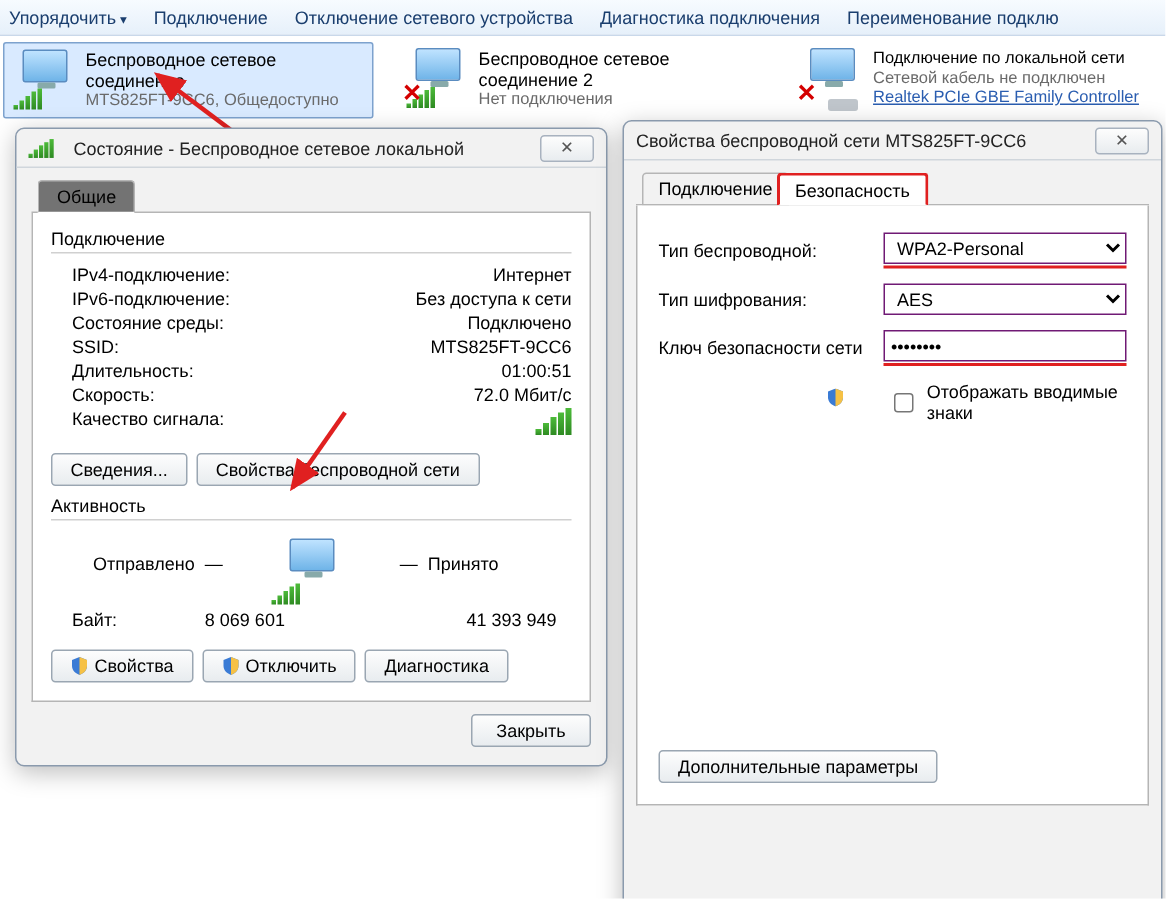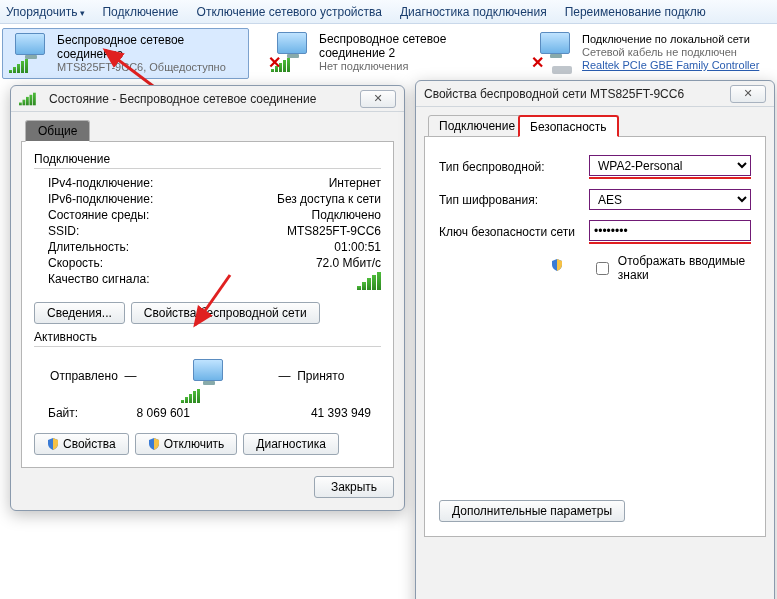--- a/index.html
+++ b/index.html
@@ -101,21 +101,21 @@
   .kv { display:flex; font-size:12px; padding:1px 0 1px 14px; }
   .kv .k { flex:1; }
   .kv .v { text-align:right; min-width:140px; }
   .btn {
     display:inline-flex; align-items:center; justify-content:center;
     height:22px; padding:0 12px; font-size:12px;
     background:linear-gradient(#fdfdfd,#e8ecef);
     border:1px solid #9aa6b2; border-radius:3px; gap:4px;
   }
   .btnrow { display:flex; gap:6px; }
-  .actrow { display:flex; justify-content:center; gap:42px; font-size:12px; }
+  .actrow { display:flex; justify-content:center; gap:30px; font-size:12px; }
   .actrow .mid { width:58px; height:50px; position:relative; }
   .shield { width:12px; height:12px; display:inline-block; }
   .shield svg{width:12px;height:12px;}
 
   #dlg-status .footer { padding:8px 0 2px 0; text-align:right; }
 
   
   #dlg-props { top: 80px; left: 415px; width: 360px; height: 564px; }
   #dlg-props .dlg-body { padding: 6px 8px 8px 8px; height: calc(100% - 26px); position:relative;}
   .tabstrip2 { position:relative; height:24px; border-bottom:1px solid #b5b5b5; }
@@ -224,21 +224,21 @@
 
 <div class="dialog" id="dlg-status">
   <div class="dlg-titlebar">
     <span class="sigbars" style="transform:scale(0.7);transform-origin:left center">
         <span></span>
         <span></span>
         <span></span>
         <span></span>
         <span></span>
       </span>
-    <span>Состояние - Беспроводное сетевое соединение</span>
+    <span>Состояние - Беспроводное сетевое локальной</span>
     <span class="dlg-close">✕</span>
   </div>
   <div class="dlg-body">
     <div class="tabstrip">
       <div class="tab" style="left:4px;">Общие</div>
     </div>
     <div class="tabcontent">
       <div class="group-title">Подключение</div>
       <div class="hr"></div>
       <div class="kv">

